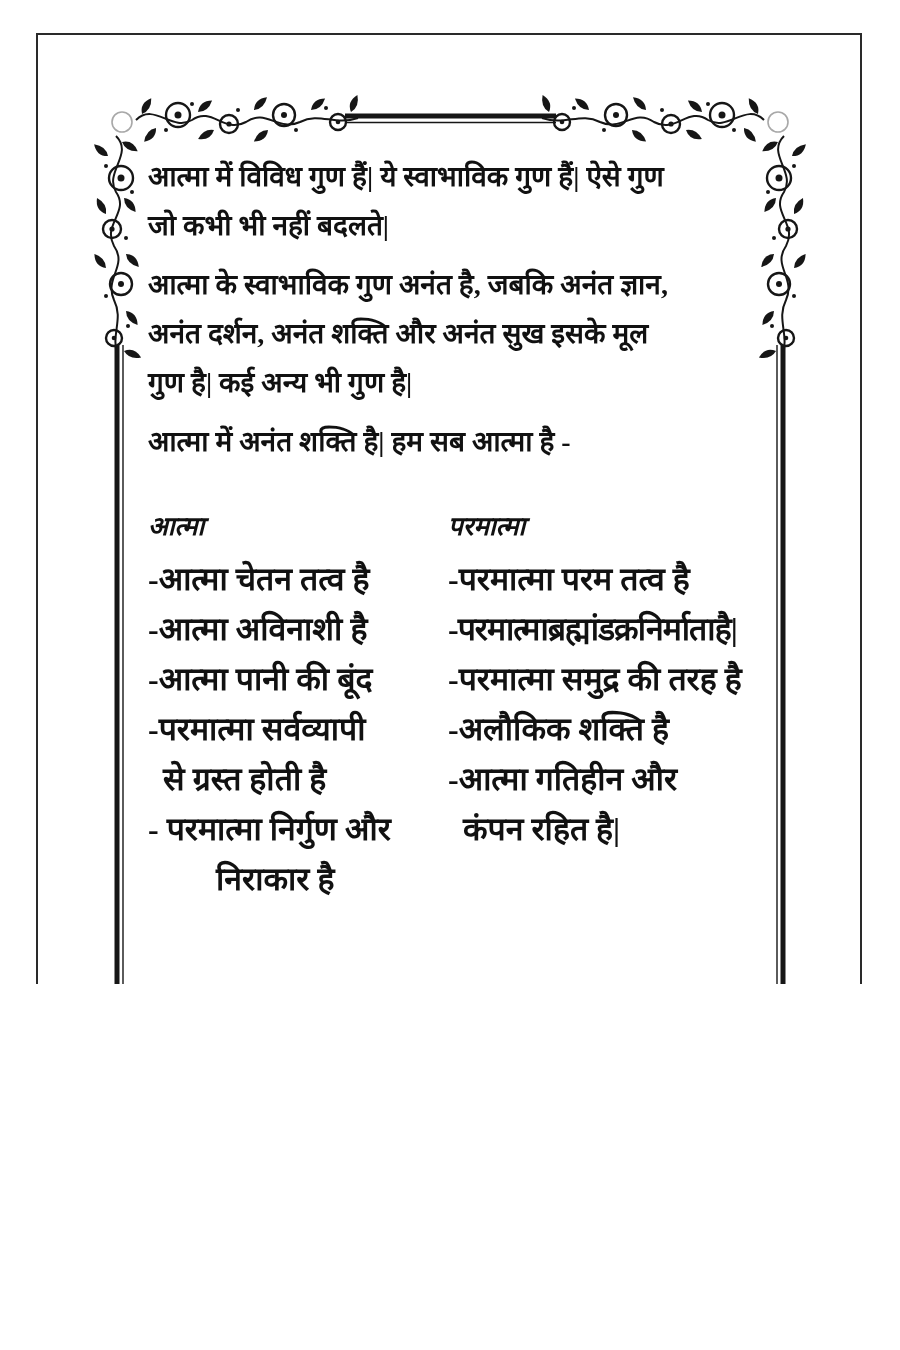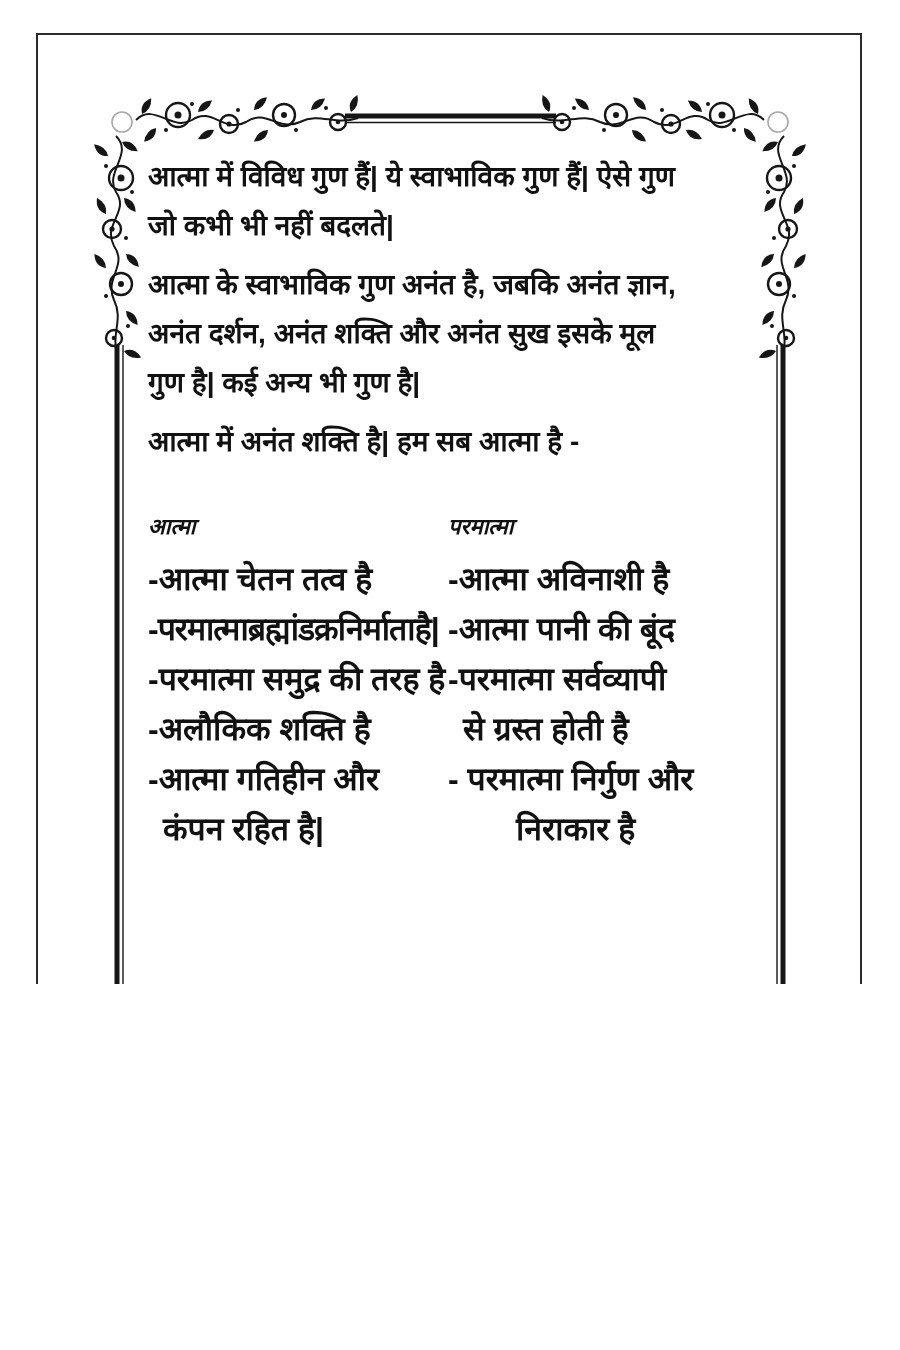--- a/index.html
+++ b/index.html
@@ -1,18 +1,18 @@
 <!DOCTYPE html>
 <html><head>
 <meta charset="utf-8">
 <style>
   html,body{margin:0;padding:0;background:#ffffff;}
   .page{
     position:relative;width:900px;height:984px;background:#ffffff;
-    font-family:Liberation Sans, sans-serif;color:#111;
+    font-family:Liberation Serif, serif;color:#111;
     overflow:hidden;
   }
   svg.frame{position:absolute;left:0;top:0;width:900px;height:1350px;}
   .stem{fill:none;stroke:#161616;stroke-width:2;}
   .sp{fill:none;stroke:#161616;stroke-width:2.4;}
   .dot{fill:#161616;}
   .ring{fill:none;stroke:#a8a8a8;stroke-width:1.6;}
   .lfill{fill:#161616;}
   .thick{stroke:#161616;stroke-width:5;}
   .thin{stroke:#161616;stroke-width:1.4;}
@@ -22,21 +22,21 @@
     position:absolute;left:148px;top:152px;width:624px;
     font-weight:bold;font-size:28px;line-height:49px;
   }
   .para{margin:0 0 10px 0;}
   .pline{white-space:pre;}
 
   .comparison{
     display:grid;grid-template-columns:300px 324px;
     margin-top:34px;
   }
-  .cmp-header{font-style:italic;font-weight:bold;font-size:22px;line-height:54px;}
+  .cmp-header{font-style:italic;font-weight:bold;font-size:26px;line-height:54px;}
   .cell{white-space:pre;line-height:50px;font-weight:bold;font-size:32px;}
   .indent-sm{padding-left:15px;}
   .indent-lg{padding-left:68px;}
   .tight{letter-spacing:-1px;}
 
   .page-number-box{
     position:absolute;left:423px;top:1231px;width:54px;height:33px;
     background:#ffffff;border:1.6px solid #222;border-top:none;
     border-radius:0 0 13px 13px;
     display:flex;align-items:center;justify-content:center;
@@ -120,20 +120,21 @@
 
     <div class="para">
       <div class="pline">आत्मा में अनंत शक्ति है| हम सब आत्मा है -</div>
     </div>
 
     <div class="comparison">
       <div class="cmp-header">आत्मा</div>
       <div class="cmp-header">परमात्मा</div>
 
       <div class="cell">-आत्मा चेतन तत्व है</div>
+      <div class="cell">-परमात्मा परम तत्व है</div>
 
       <div class="cell">-आत्मा अविनाशी है</div>
       <div class="cell tight">-परमात्माब्रह्मांडक्रनिर्माताहै|</div>
 
       <div class="cell">-आत्मा पानी की बूंद</div>
       <div class="cell">-परमात्मा समुद्र की तरह है</div>
 
       <div class="cell">-परमात्मा सर्वव्यापी</div>
 
       <div class="cell">-अलौकिक शक्ति है</div>

